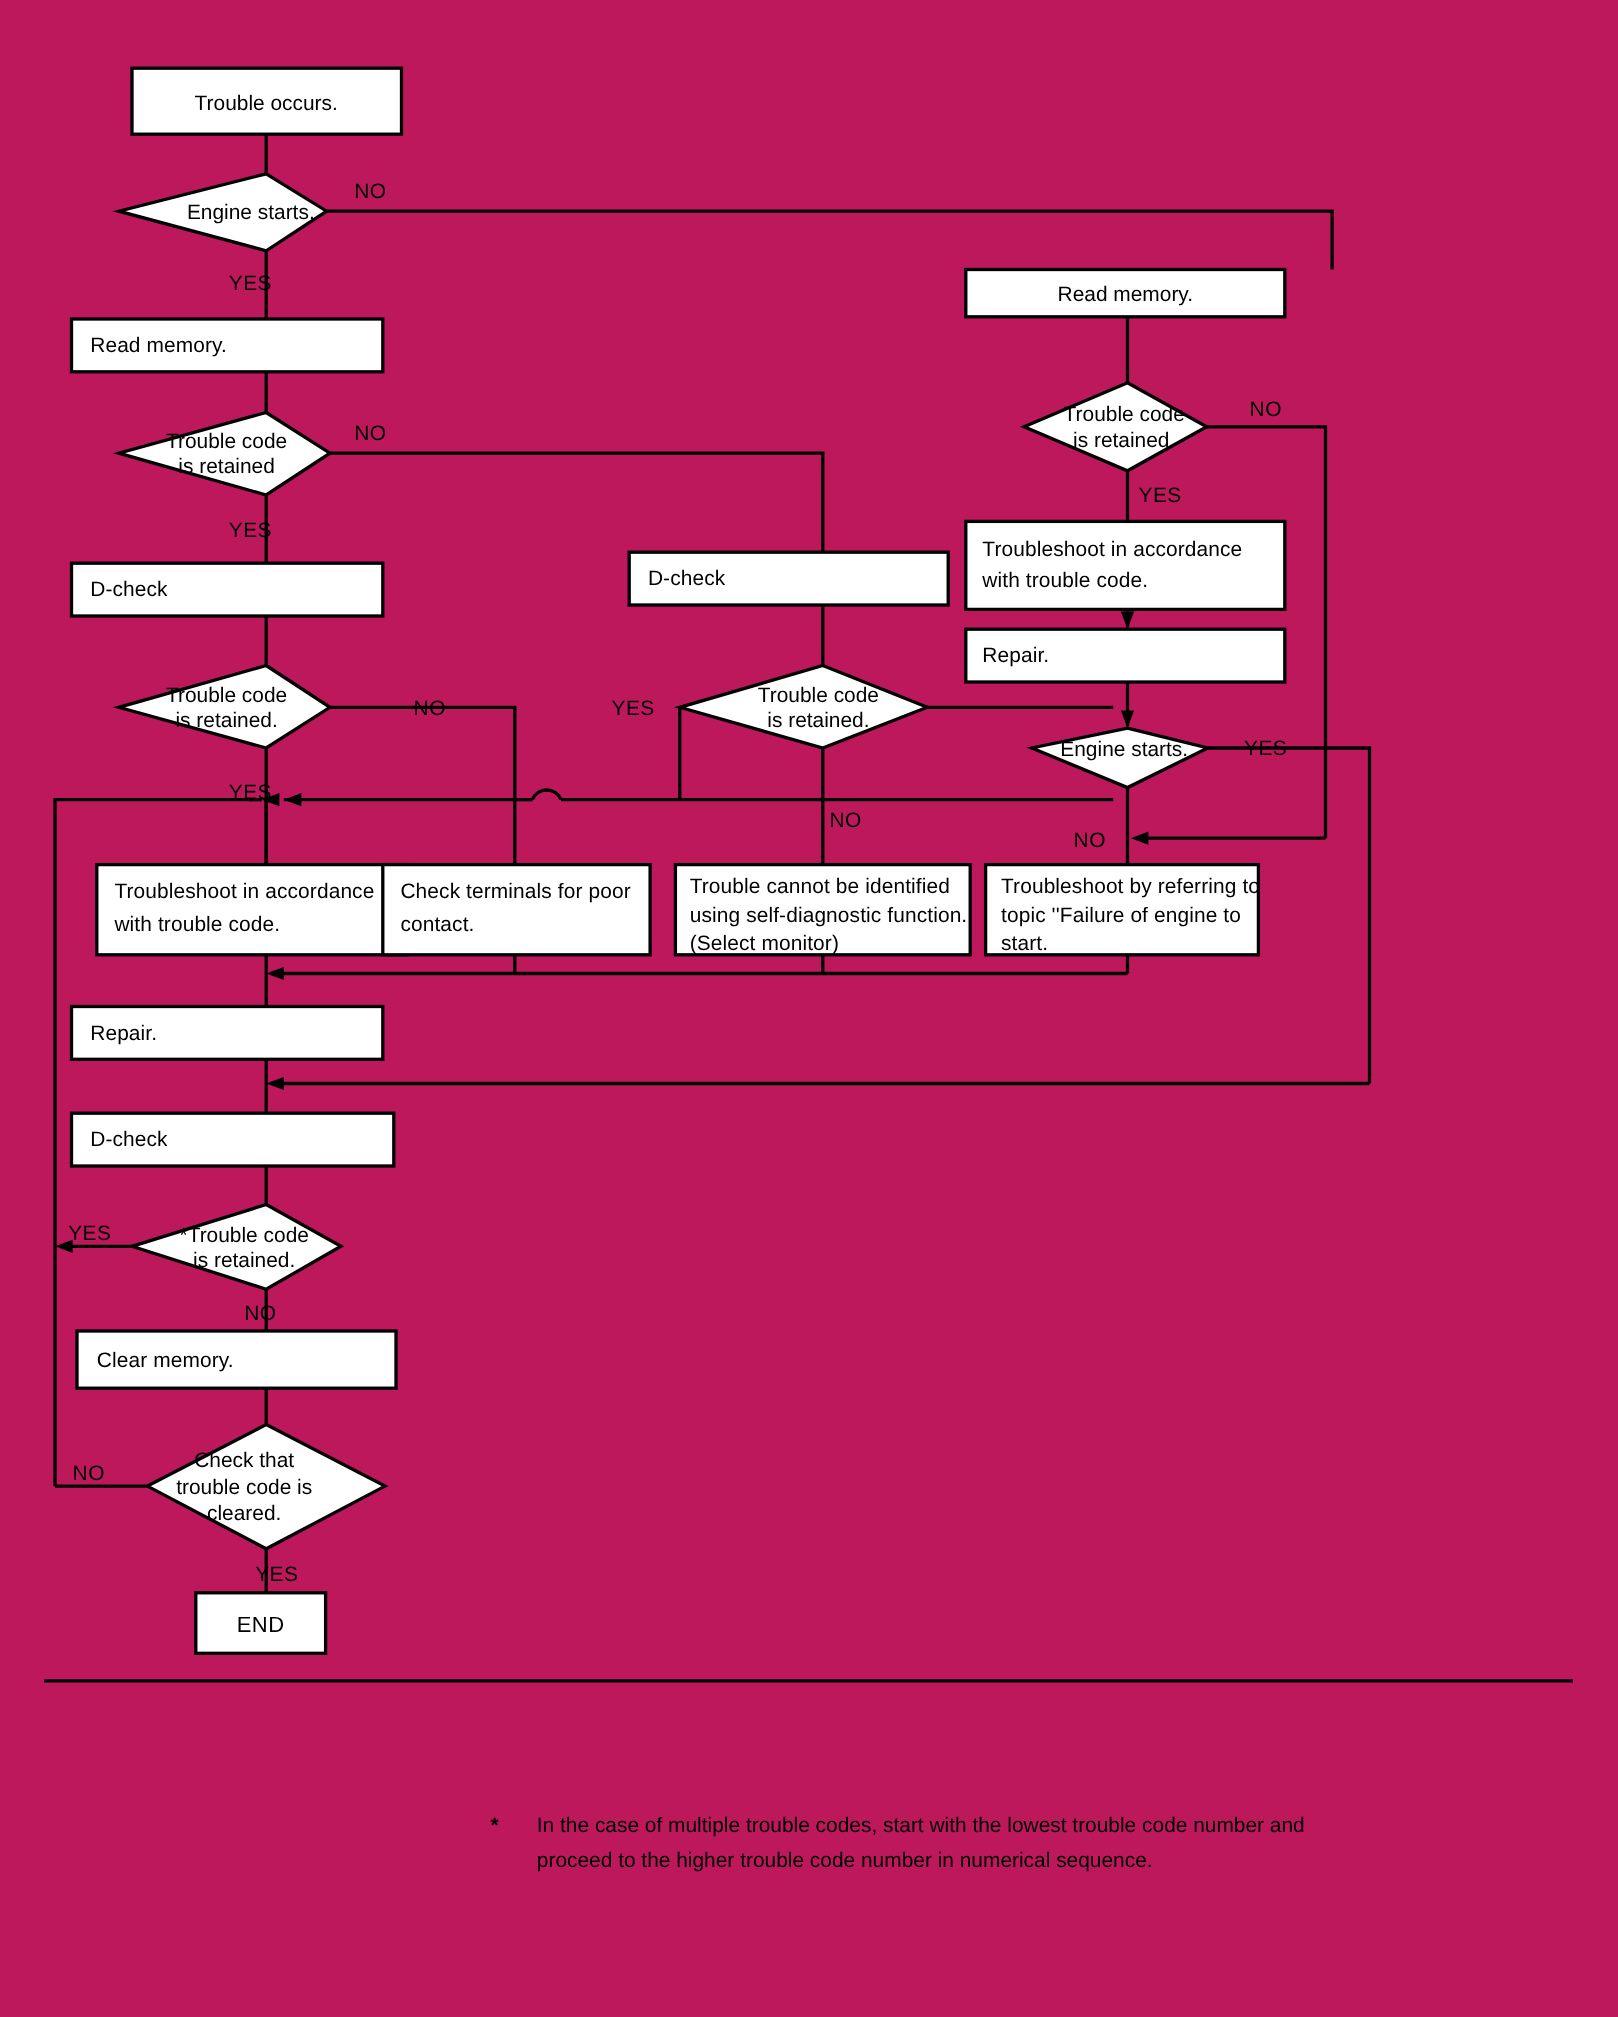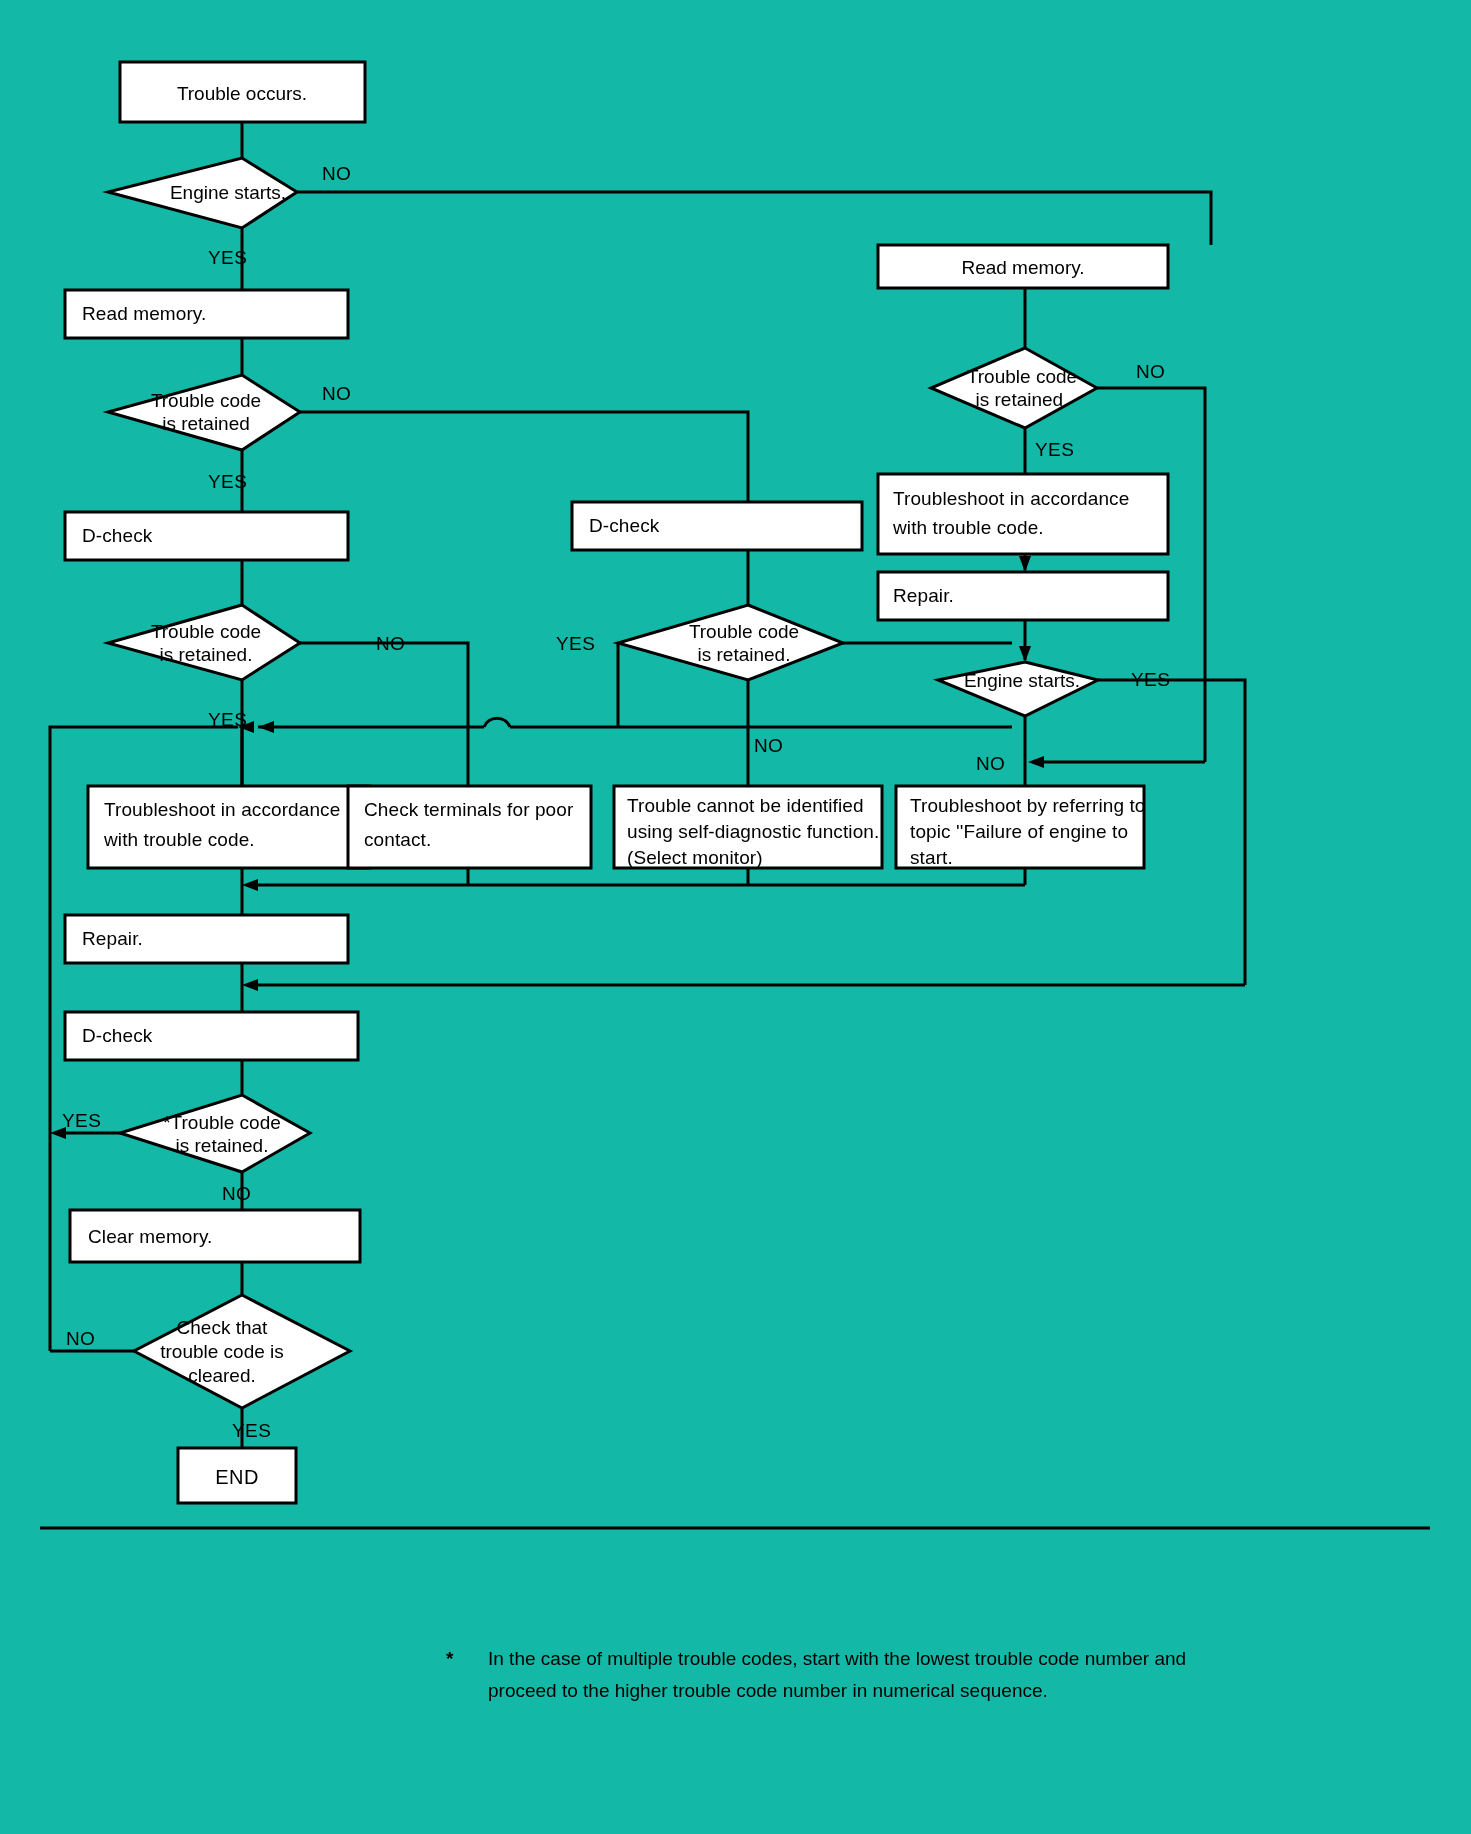--- a/index.html
+++ b/index.html
@@ -10,21 +10,21 @@
   body {
     font-family: "Liberation Sans", sans-serif;
     width: 1471px;
     height: 1834px;
     overflow: hidden;
   }
   #chart-root {
     position: relative;
     width: 1471px;
     height: 1834px;
-    background: #14b8a6;
+    background: #be185d;
   }
   svg#flow {
     display: block;
     width: 1471px;
     height: 1834px;
   }
   .node-box {
     fill: #ffffff;
     stroke: #000000;
     stroke-width: 3;

